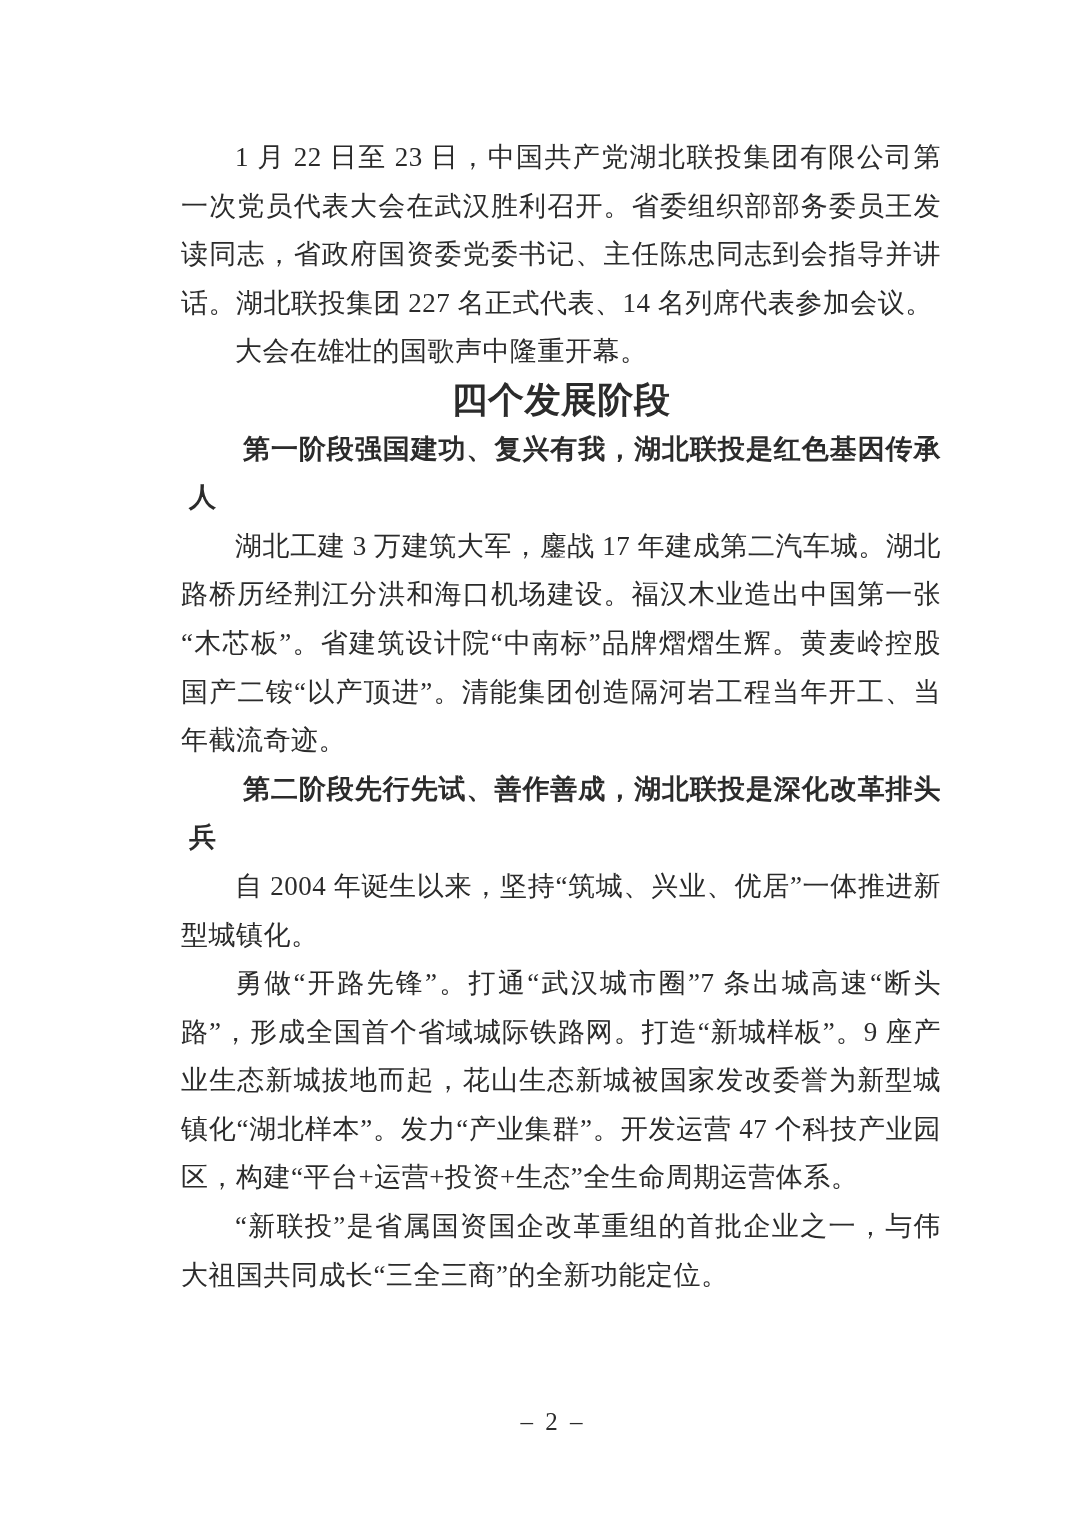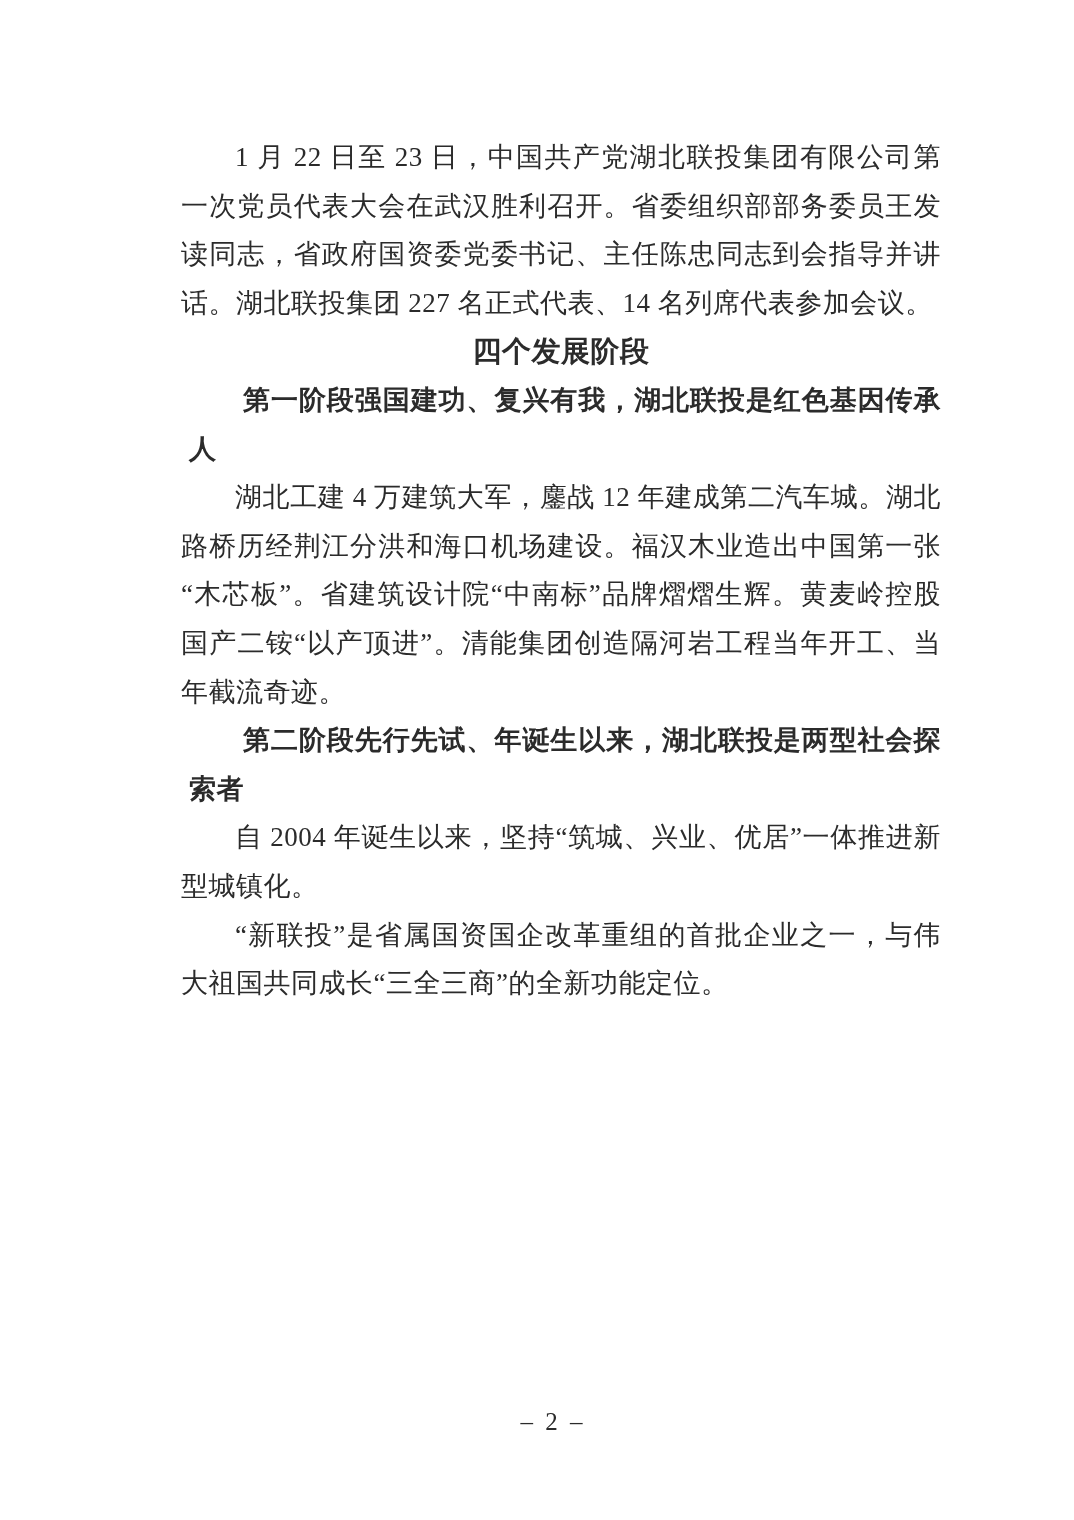--- a/index.html
+++ b/index.html
@@ -38,21 +38,21 @@
     padding: 0;
   }
   p.body-para {
     text-indent: 2em;
   }
   p.section-heading {
     text-indent: 0;
     text-align: center;
     font-family: "Liberation Sans", "DejaVu Sans", sans-serif;
     font-weight: bold;
-    font-size: 29px;
+    font-size: 36px;
   }
   p.stage-heading {
     text-indent: 2em;
     font-weight: 600;
     margin-left: 8px;
   }
   .page-number {
     position: absolute;
     left: 0;
     top: 1408px;
@@ -62,22 +62,24 @@
     letter-spacing: 3px;
     color: #2b2b2b;
   }
 </style>
 </head>
 <body>
 
 <div class="page">
   <div class="content">
     <p class="body-para">1 月 22 日至 23 日，中国共产党湖北联投集团有限公司第一次党员代表大会在武汉胜利召开。省委组织部部务委员王发读同志，省政府国资委党委书记、主任陈忠同志到会指导并讲话。湖北联投集团 227 名正式代表、14 名列席代表参加会议。</p>
+    <p class="body-para">大会在雄壮的国歌声中隆重开幕。</p>
     <p class="section-heading">四个发展阶段</p>
     <p class="stage-heading">第一阶段强国建功、复兴有我，湖北联投是红色基因传承人</p>
-    <p class="body-para">湖北工建 4 万建筑大军，鏖战 12 年建成第二汽车城。湖北路桥历经荆江分洪和海口机场建设。福汉木业造出中国第一张“木芯板”。省建筑设计院“中南标”品牌熠熠生辉。黄麦岭控股国产二铵“以产顶进”。清能集团创造隔河岩工程当年开工、当年截流奇迹。</p>
-    <p class="stage-heading">第二阶段先行先试、年诞生以来，湖北联投是两型社会探索者</p>
+    <p class="body-para">湖北工建 3 万建筑大军，鏖战 17 年建成第二汽车城。湖北路桥历经荆江分洪和海口机场建设。福汉木业造出中国第一张“木芯板”。省建筑设计院“中南标”品牌熠熠生辉。黄麦岭控股国产二铵“以产顶进”。清能集团创造隔河岩工程当年开工、当年截流奇迹。</p>
+    <p class="stage-heading">第二阶段先行先试、善作善成，湖北联投是深化改革排头兵</p>
     <p class="body-para">自 2004 年诞生以来，坚持“筑城、兴业、优居”一体推进新型城镇化。</p>
+    <p class="body-para">勇做“开路先锋”。打通“武汉城市圈”7 条出城高速“断头路”，形成全国首个省域城际铁路网。打造“新城样板”。9 座产业生态新城拔地而起，花山生态新城被国家发改委誉为新型城镇化“湖北样本”。发力“产业集群”。开发运营 47 个科技产业园区，构建“平台+运营+投资+生态”全生命周期运营体系。</p>
     <p class="body-para">“新联投”是省属国资国企改革重组的首批企业之一，与伟大祖国共同成长“三全三商”的全新功能定位。</p>
   </div>
 
   <div class="page-number">– 2 –</div>
 </div>
 
 </body></html>

